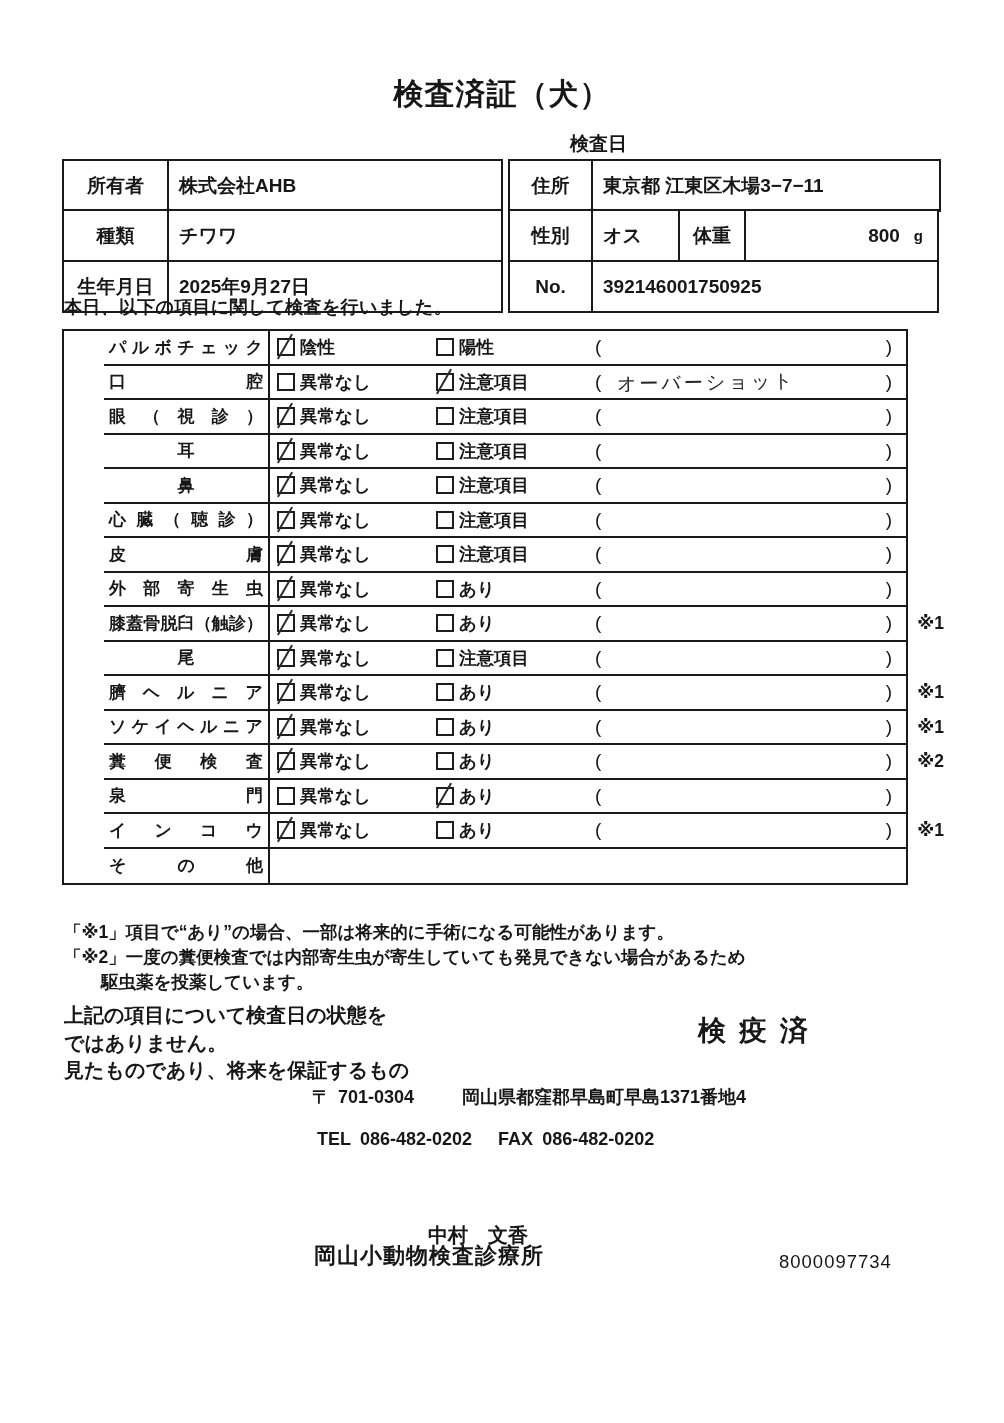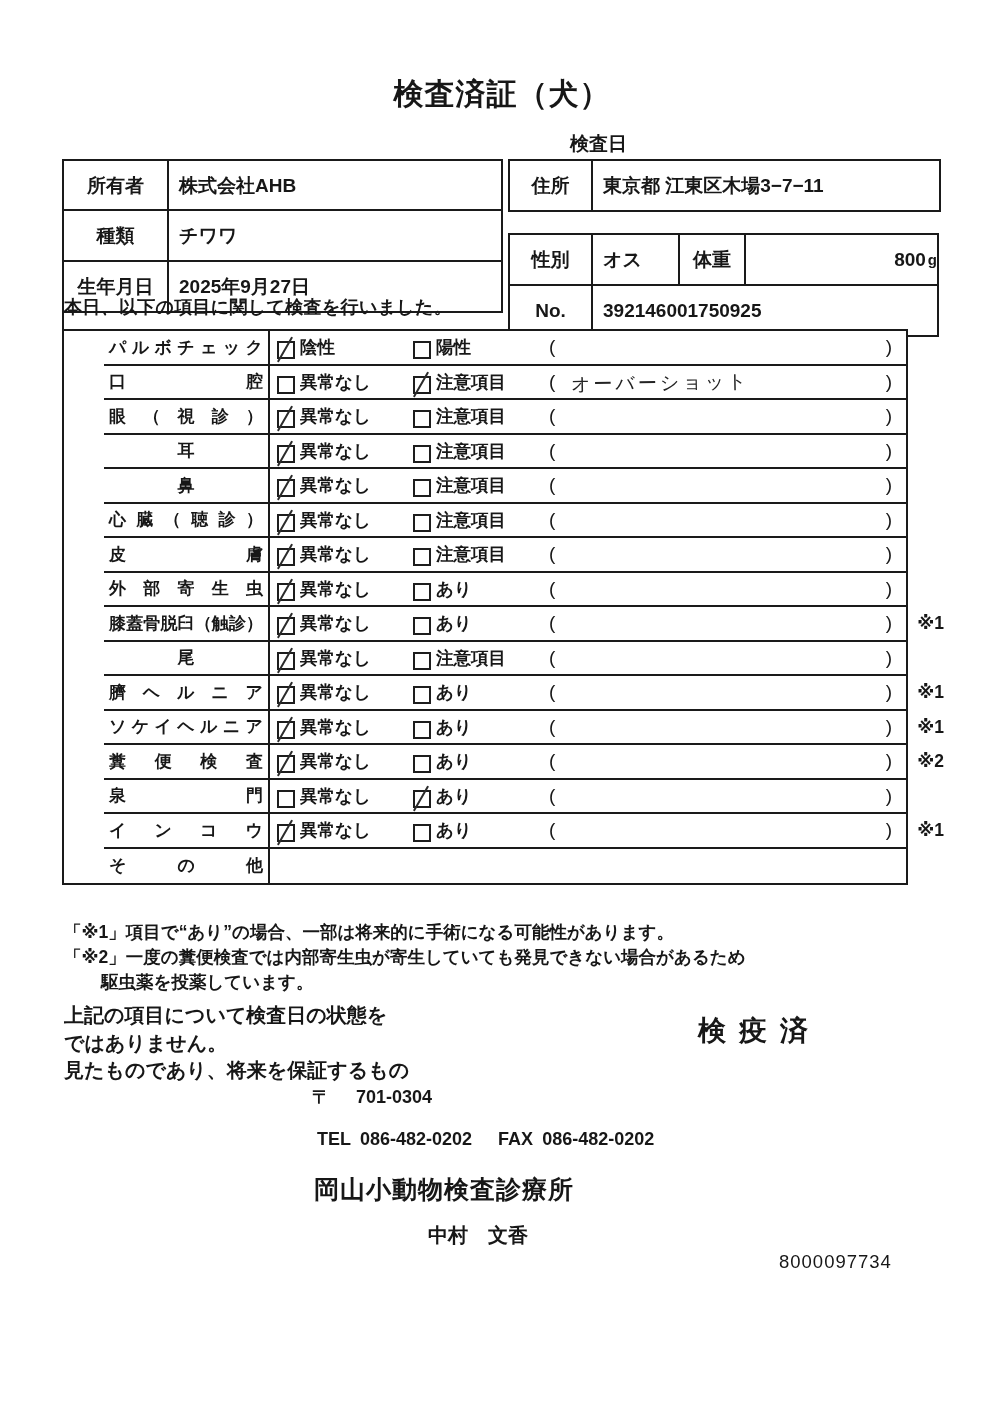--- a/index.html
+++ b/index.html
@@ -15,67 +15,67 @@
 
   .info-table { position:absolute; left:62px; display:flex; gap:5px; }
   .t1 { top:159px; }
   .t2 { top:209px; }
   .sub { display:grid; border-left:2px solid #1a1a1a; border-top:2px solid #1a1a1a; align-content:start; }
   .sub .cell { border-right:2px solid #1a1a1a; border-bottom:2px solid #1a1a1a;
                height:51px; display:flex; align-items:center; font-size:19px; font-weight:600; background:#fff; }
   .t1-left  { grid-template-columns:105px 334px; }
   .t1-right { grid-template-columns:83px 348px; }
   .t2-left  { grid-template-columns:105px 334px; }
-  .t2-right { grid-template-columns:83px 87px 66px 193px;margin-top:24px; }
+  .t2-right { grid-template-columns:83px 87px 66px 193px; }
   .lab { justify-content:center; padding:0 4px; }
   .val { padding-left:10px; }
   .no-lab { font-size:18px; }
   .no-val { grid-column:2 / 5; }
-  .weight-val { justify-content:flex-end; gap:2px;text-align:center; }
+  .weight-val { justify-content:flex-end; padding-right:14px; gap:14px;text-align:center; }
   .unit { font-size:15px; font-weight:600; }
 
   .intro { position:absolute; top:295px; left:64px; font-size:18px; font-weight:600; letter-spacing:0.3px; }
 
   .checklist { position:absolute; top:329px; left:62px; width:846px; border:2px solid #1a1a1a; background:#fff;padding-left:40px; }
   .check-row { position:relative; display:flex; height:34.5px; border-bottom:2px solid #1a1a1a; }
   .check-row:last-child { border-bottom:none; }
   .row-label { width:166px; flex:none; border-right:2px solid #1a1a1a; display:flex; align-items:center; padding:0 5px; }
   .row-label > span { display:block; width:100%; font-size:17px; font-weight:600;
                       white-space:nowrap; text-align:justify; text-align-last:justify; }
   .row-label.single > span { text-align:center; text-align-last:center; }
   .row-content { flex:1; display:flex; align-items:center; padding-left:7px; }
-  .opt { width:136px; flex:none; display:flex; align-items:flex-end; }
+  .opt { width:159px; flex:none; display:flex; align-items:center; }
   .opt-label { font-size:17.5px; font-weight:600; }
   .checkbox { width:14px; height:14px; border:2px solid #1d1d1d; margin-right:5px; position:relative; flex:none; box-sizing:content-box; }
   .checkbox.checked::after { content:""; position:absolute; left:5px; top:-8px; width:2px; height:29px;
                              background:#2b2b2b; transform:rotate(30deg); border-radius:1px; }
   .paren-area { flex:1; display:flex; align-items:center; padding-right:14px; }
   .paren { font-size:19px; font-weight:500; }
   .note { flex:1; margin-left:16px; font-size:19px; font-weight:500; letter-spacing:3px;
           color:#232323; transform:rotate(-1deg); }
   .row-mark { position:absolute; right:-38px; top:50%; transform:translateY(-50%);
               font-size:17.5px; font-weight:600; white-space:nowrap; }
 
   .footnotes { position:absolute; top:920px; left:64px; font-size:17.5px; font-weight:600; line-height:25px; }
   .fn.indent { padding-left:37px; }
 
   .disclaimer { position:absolute; top:1002px; left:64px; font-size:20px; font-weight:700; line-height:27.5px; }
 
   .stamp { position:absolute; top:1012px; left:698px; font-size:28px; font-weight:600; letter-spacing:13px; white-space:nowrap; }
 
   .clinic-postal { position:absolute; top:1085px; left:312px; font-size:18px; font-weight:600; display:flex; align-items:baseline; }
-  .clinic-postal .code { margin-left:26px; }
+  .clinic-postal .code { margin-left:8px; }
   .clinic-postal .addr { margin-left:48px; }
 
   .clinic-tel { position:absolute; top:1129px; left:317px; font-size:18px; font-weight:600; display:flex; align-items:baseline; }
   .clinic-tel .tel { margin-left:9px; }
   .clinic-tel .fax-label { margin-left:26px; }
   .clinic-tel .fax { margin-left:9px; }
 
-  .clinic-name { position:absolute; top:1173px; left:314px; font-size:25px; font-weight:600; letter-spacing:1px;font-family:Liberation Mono, monospace; }
+  .clinic-name { position:absolute; top:1241px; left:314px; font-size:22px; font-weight:600; letter-spacing:1px;font-family:Liberation Mono, monospace; }
   .vet-name { position:absolute; top:1210px; left:428px; font-size:20px; font-weight:600;margin-top:12px; }
   .doc-number { position:absolute; top:1251px; left:779px; font-size:18.5px; font-weight:500; letter-spacing:1px; }
 </style>
 </head>
 <body>
 
 <div class="page">
 
   <h1 class="title">検査済証（犬）</h1>
 
@@ -441,20 +441,21 @@
     <div>上記の項目について検査日の状態を</div>
     <div>ではありません。</div>
     <div>見たものであり、将来を保証するもの</div>
   </div>
 
   <div class="stamp">検疫済</div>
 
   <div class="clinic-postal">
     <span>〒</span>
     <span class="code">701-0304</span>
+    <span class="addr">岡山県都窪郡早島町早島1371番地4</span>
   </div>
 
   <div class="clinic-tel">
     <span>TEL</span>
     <span class="tel">086-482-0202</span>
     <span class="fax-label">FAX</span>
     <span class="fax">086-482-0202</span>
   </div>
 
   <div class="clinic-name">岡山小動物検査診療所</div>

